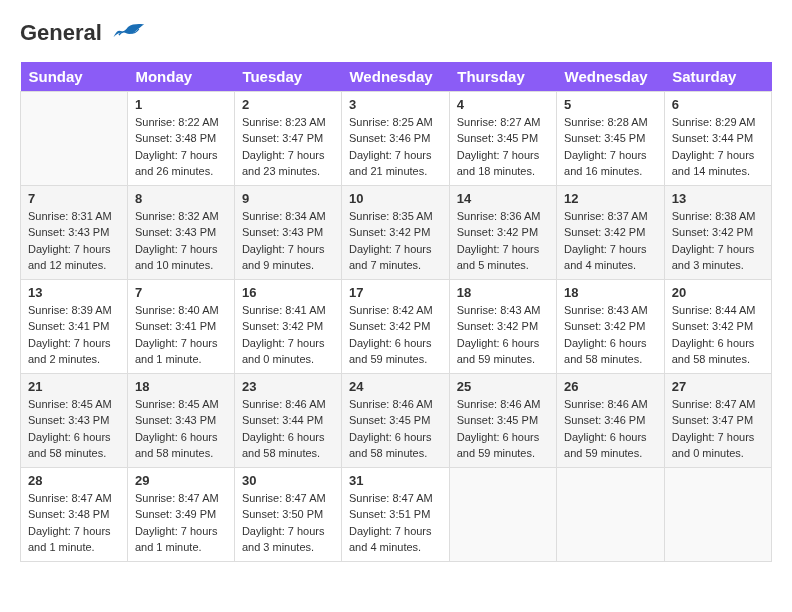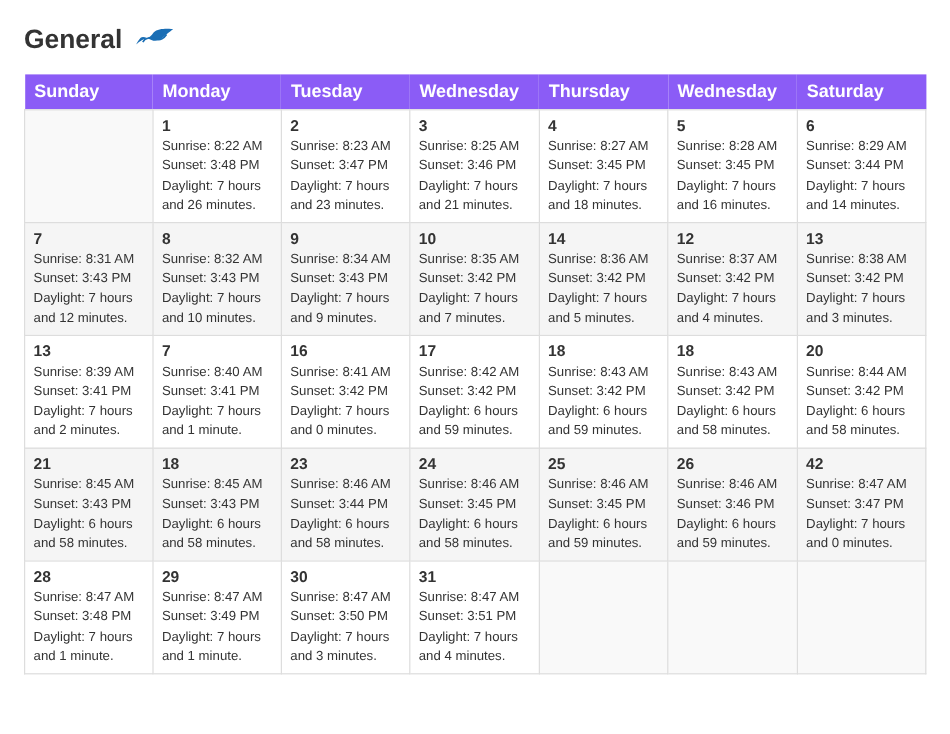--- a/index.html
+++ b/index.html
@@ -226,21 +226,21 @@
         </td>
         <td>
           <span class="day-num">25</span>
           <div class="day-info">Sunrise: 8:46 AM<br>Sunset: 3:45 PM<br>Daylight: 6 hours<br>and 59 minutes.</div>
         </td>
         <td>
           <span class="day-num">26</span>
           <div class="day-info">Sunrise: 8:46 AM<br>Sunset: 3:46 PM<br>Daylight: 6 hours<br>and 59 minutes.</div>
         </td>
         <td>
-          <span class="day-num">42</span>
+          <span class="day-num">27</span>
           <div class="day-info">Sunrise: 8:47 AM<br>Sunset: 3:47 PM<br>Daylight: 7 hours<br>and 0 minutes.</div>
         </td>
       </tr>
       <tr>
         <td>
           <span class="day-num">28</span>
           <div class="day-info">Sunrise: 8:47 AM<br>Sunset: 3:48 PM<br>Daylight: 7 hours<br>and 1 minute.</div>
         </td>
         <td>
           <span class="day-num">29</span>

